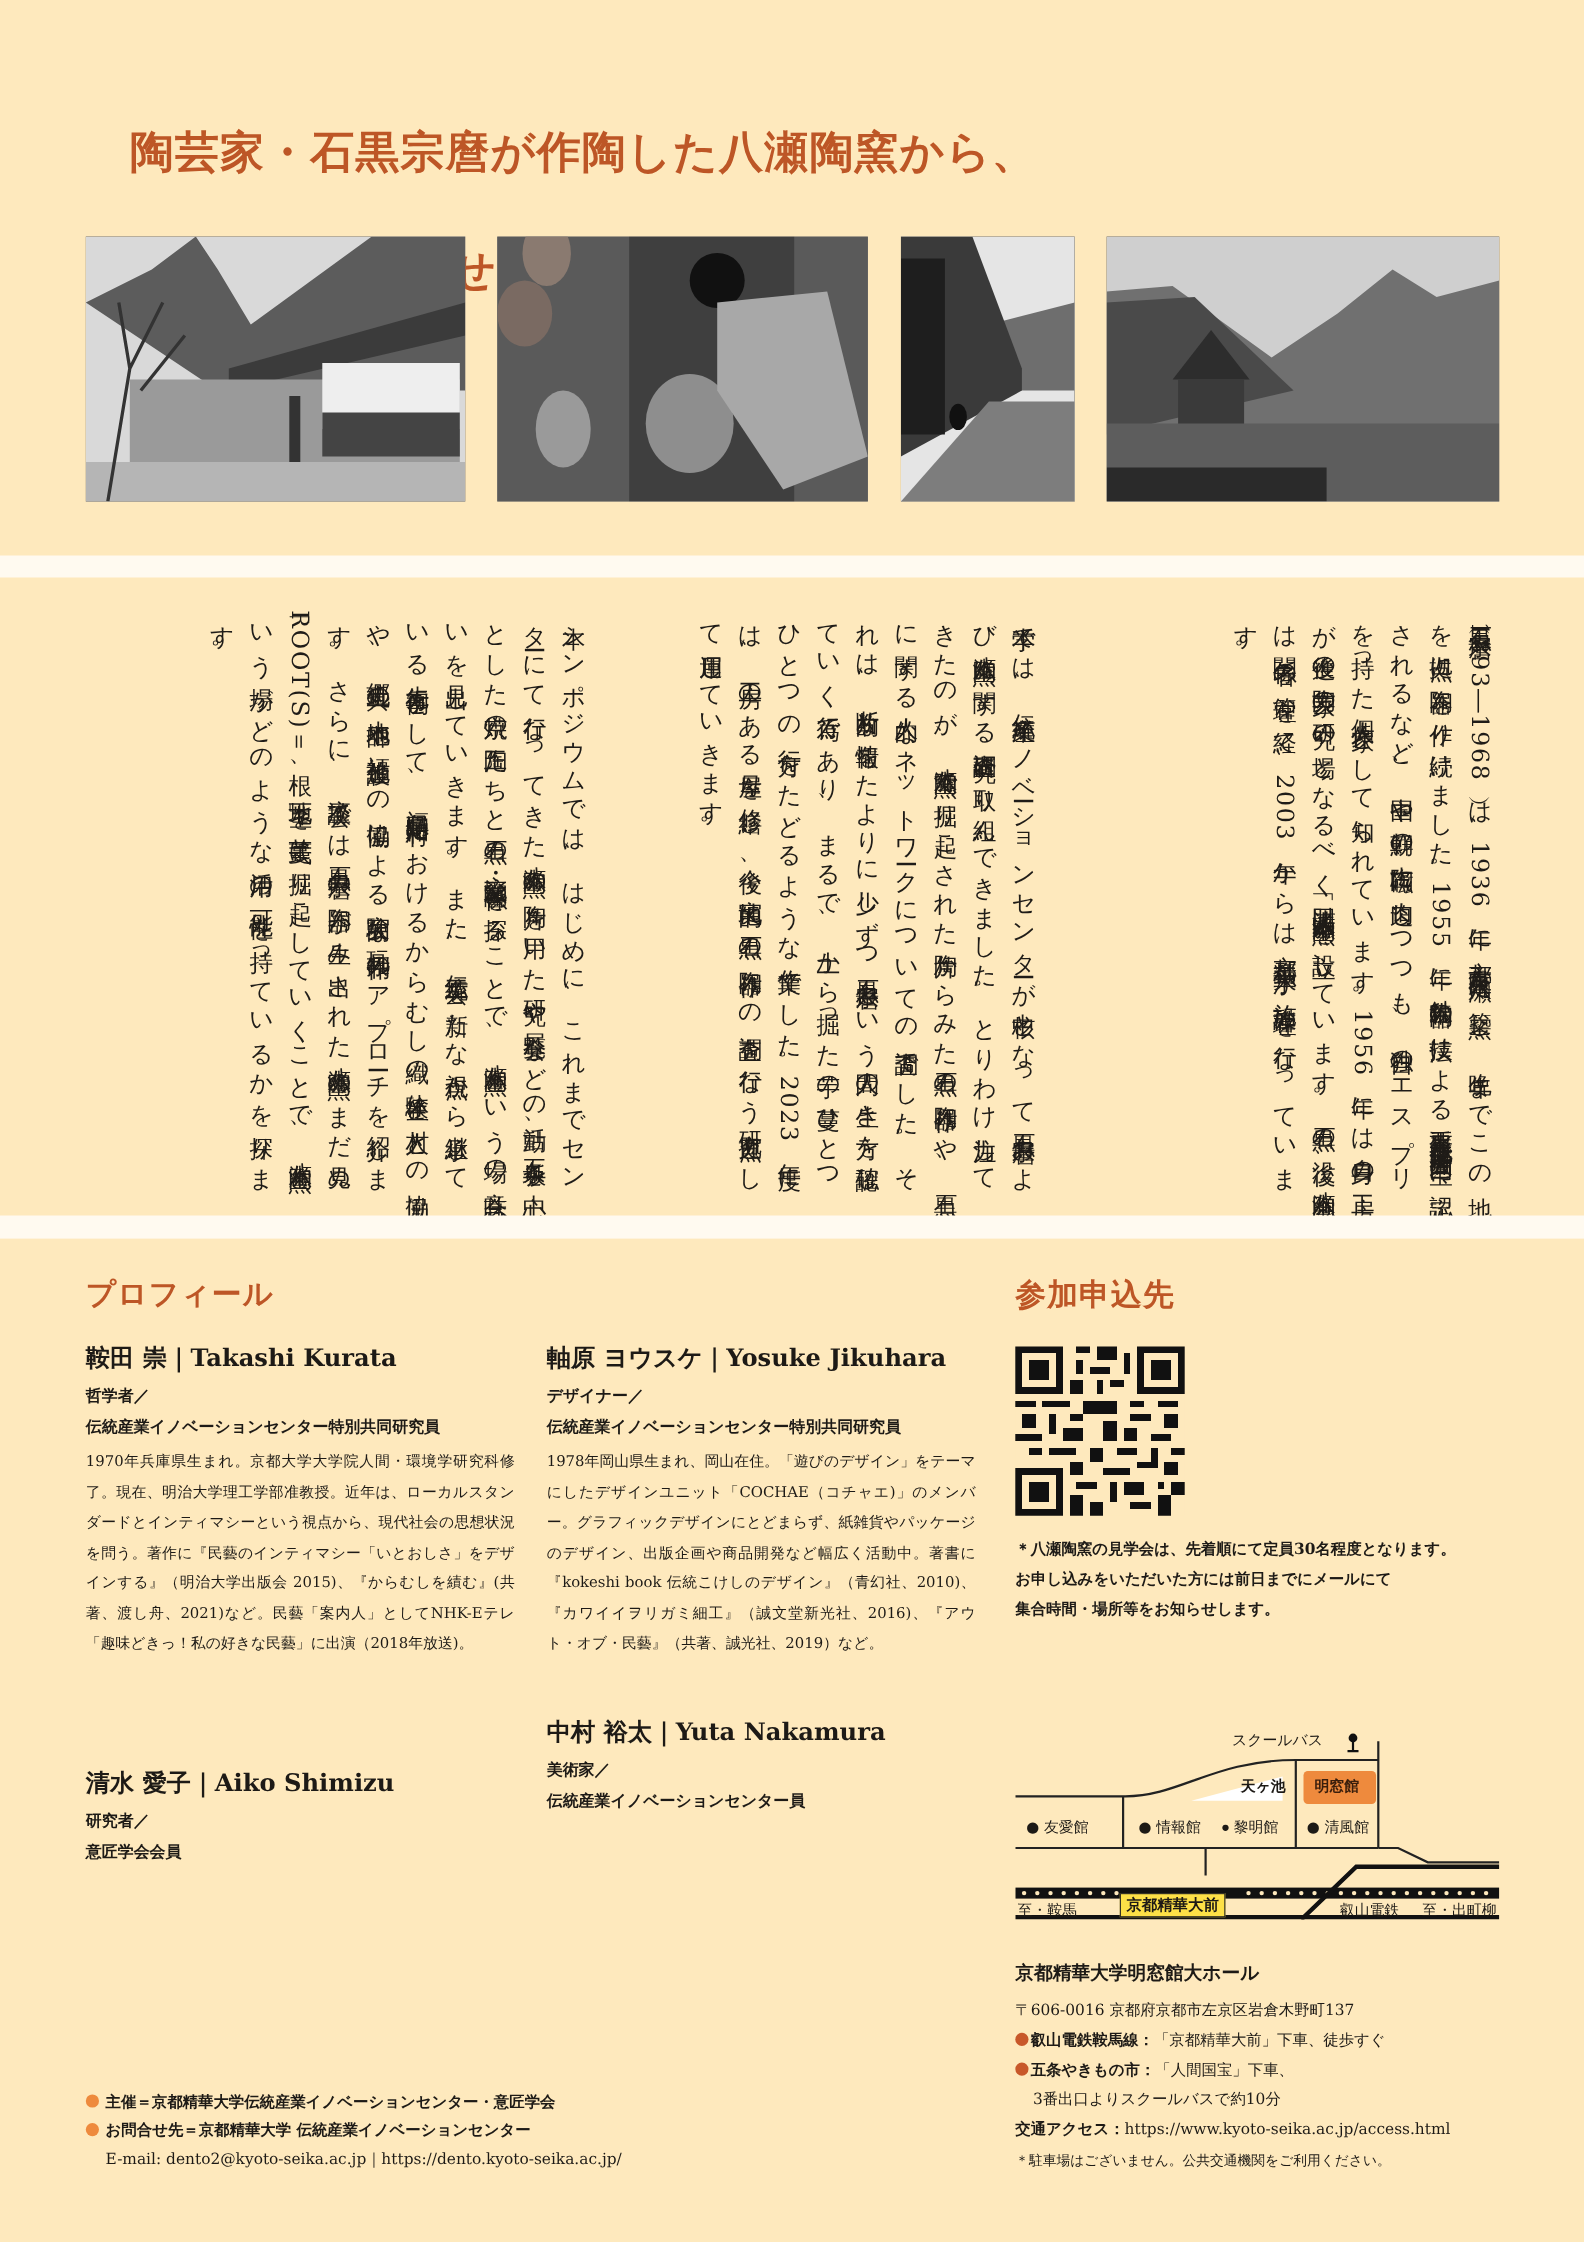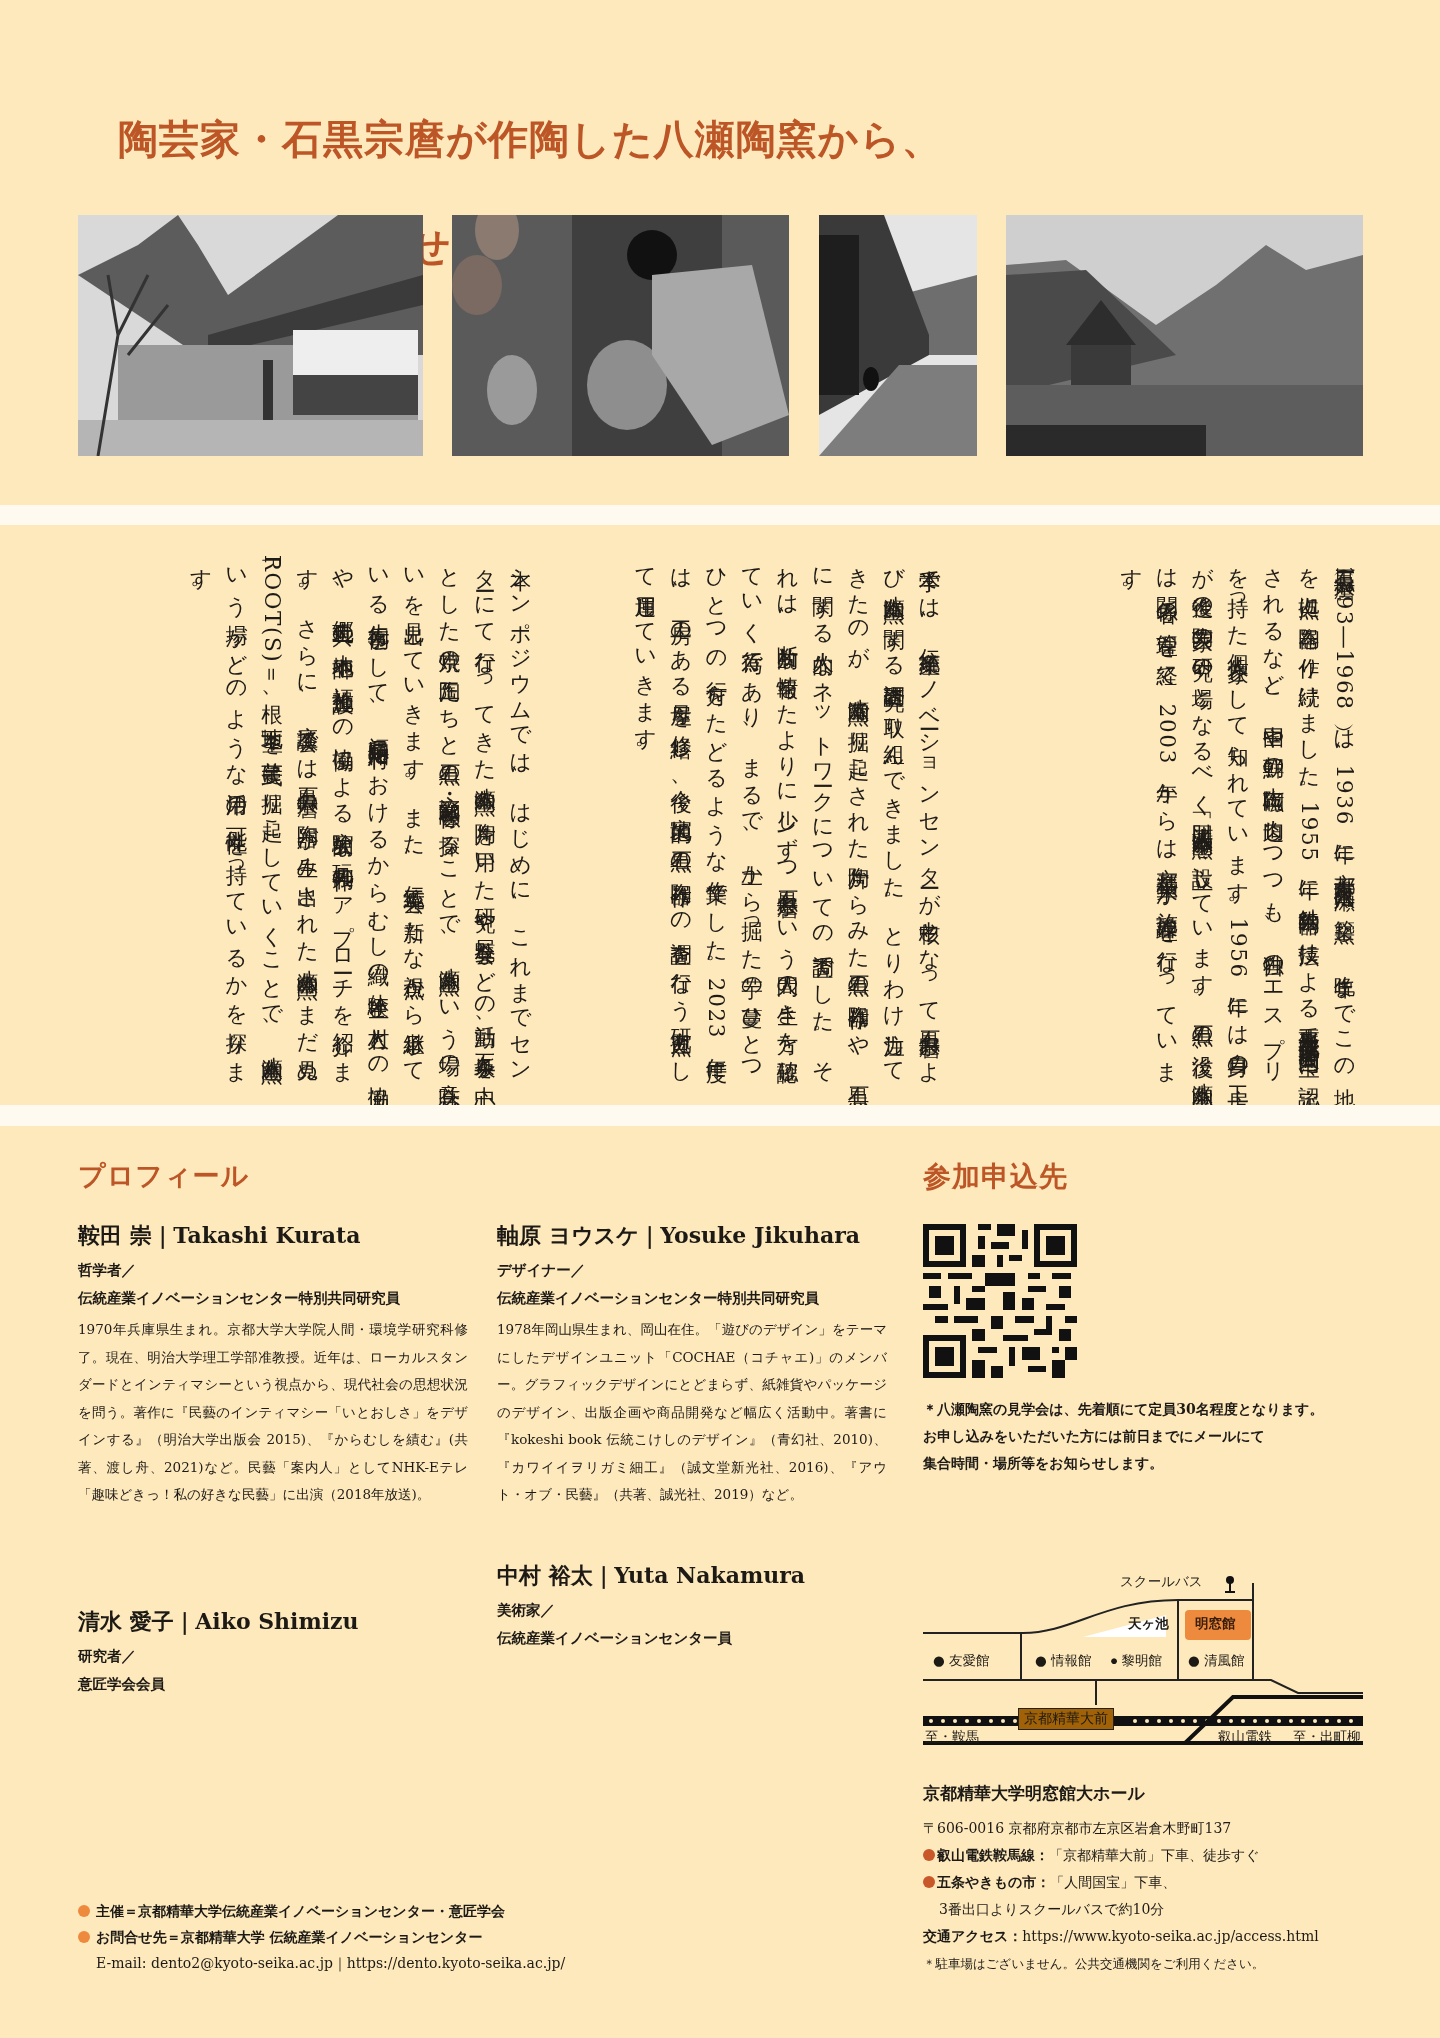--- a/index.html
+++ b/index.html
@@ -241,21 +241,21 @@
     <line x1="307" y1="5" x2="307" y2="17" stroke="#111" stroke-width="2"></line>
     <line x1="302" y1="17" x2="312" y2="17" stroke="#111" stroke-width="2"></line>
   </svg>
   <span class="map-label" style="left:197px;top:-2px;">スクールバス</span>
   <span class="map-label" style="left:205px;top:40px;font-weight:bold;">天ヶ池</span>
   <span class="map-label" style="left:272px;top:40px;font-weight:bold;color:#3a1e0c;">明窓館</span>
   <span class="map-label" style="left:10px;top:77px;">● <span>友愛館</span></span>
   <span class="map-label" style="left:112px;top:77px;">● <span>情報館</span></span>
   <span class="map-label" style="left:187px;top:77px;font-family:Liberation Serif, serif;">● <span>黎明館</span></span>
   <span class="map-label" style="left:265px;top:77px;">● <span>清風館</span></span>
-  <span class="map-label" style="left:95px;top:133px;background:#a16207;border:1.5px solid #222;padding:1px 5px;font-size:14px;">京都精華大前</span>
+  <span class="map-label" style="left:95px;top:146px;background:#fde047;border:1.5px solid #222;padding:1px 5px;font-size:14px;font-weight:bold;">京都精華大前</span>
   <span class="map-label" style="left:2px;top:153px;text-decoration:underline;">至・鞍馬</span>
   <span class="map-label" style="left:295px;top:153px;">叡山電鉄</span>
   <span class="map-label" style="left:370px;top:153px;">至・出町柳</span>
 </div>
 
 <div class="venue">京都精華大学明窓館大ホール</div>
 <div class="access">
   <div>〒606-0016 京都府京都市左京区岩倉木野町137</div>
   <div><span class="dot dark" style="margin-right:2px"></span><span class="b">叡山電鉄鞍馬線：</span><span>「京都精華大前」下車、徒歩すぐ</span></div>
   <div><span class="dot dark" style="margin-right:2px"></span><span class="b">五条やきもの市：</span><span>「人間国宝」下車、</span></div>

